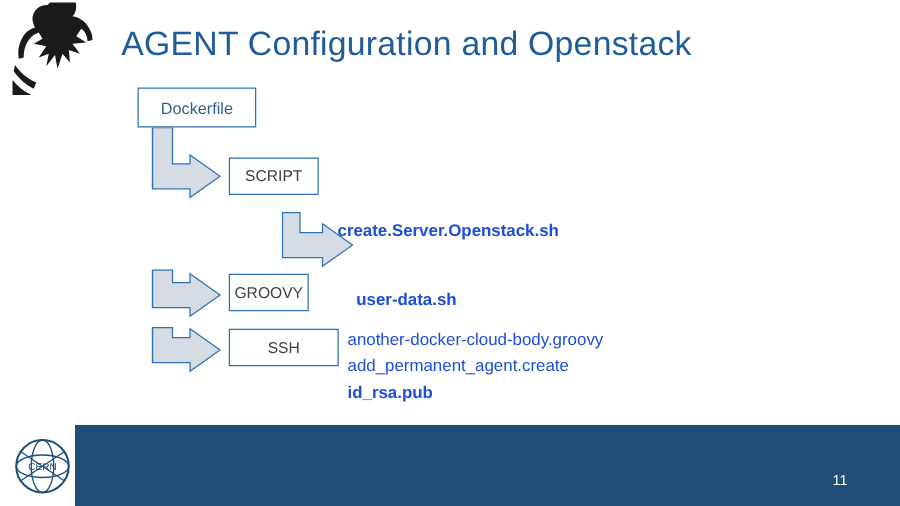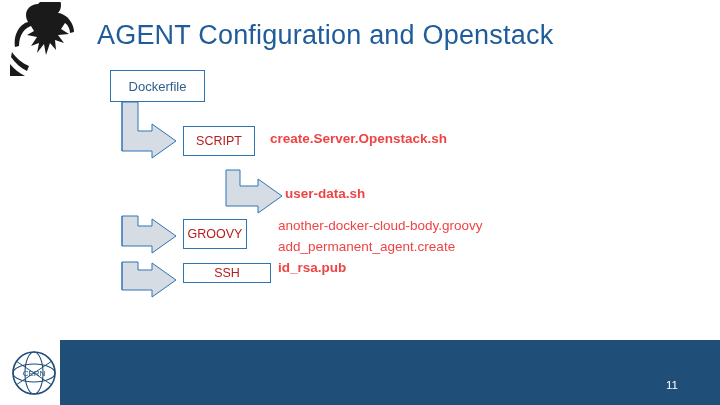--- a/index.html
+++ b/index.html
@@ -44,21 +44,21 @@
     width: 720px;
     height: 340px;
     pointer-events: none;
   }
 
   .node-box {
     position: absolute;
     box-sizing: border-box;
     border: 1px solid #2E74B5;
     background: #ffffff;
-    color: #b91c1c;
+    color: #404040;
     font-size: 12.5px;
     display: flex;
     align-items: center;
     justify-content: center;
     text-align: center;
   }
   #node-dockerfile {
     left: 110px;
     top: 70px;
     width: 95px;
@@ -76,29 +76,30 @@
   #node-groovy {
     left: 183px;
     top: 219px;
     width: 64px;
     height: 30px;
   }
   #node-ssh {
     left: 183px;
     top: 263px;
     width: 88px;
-    height: 20px;
+    height: 30px;
   }
 
   .label-text {
     position: absolute;
-    color: #ef4444;
+    color: #1d4ed8;
     font-size: 13.5px;
     font-weight: bold;
     white-space: nowrap;
+    margin-top: 46px;
   }
   #label-script-file  { left: 270px; top: 131px; }
   #label-userdata     { left: 285px; top: 186px; }
   #label-groovy-files { left: 278px; top: 215px; line-height: 21px; font-weight: normal; }
   #label-ssh-files    { left: 278px; top: 257px; line-height: 21px; font-weight: bold; }
 
   
   #footer-bar {
     position: absolute;
     left: 60px;

